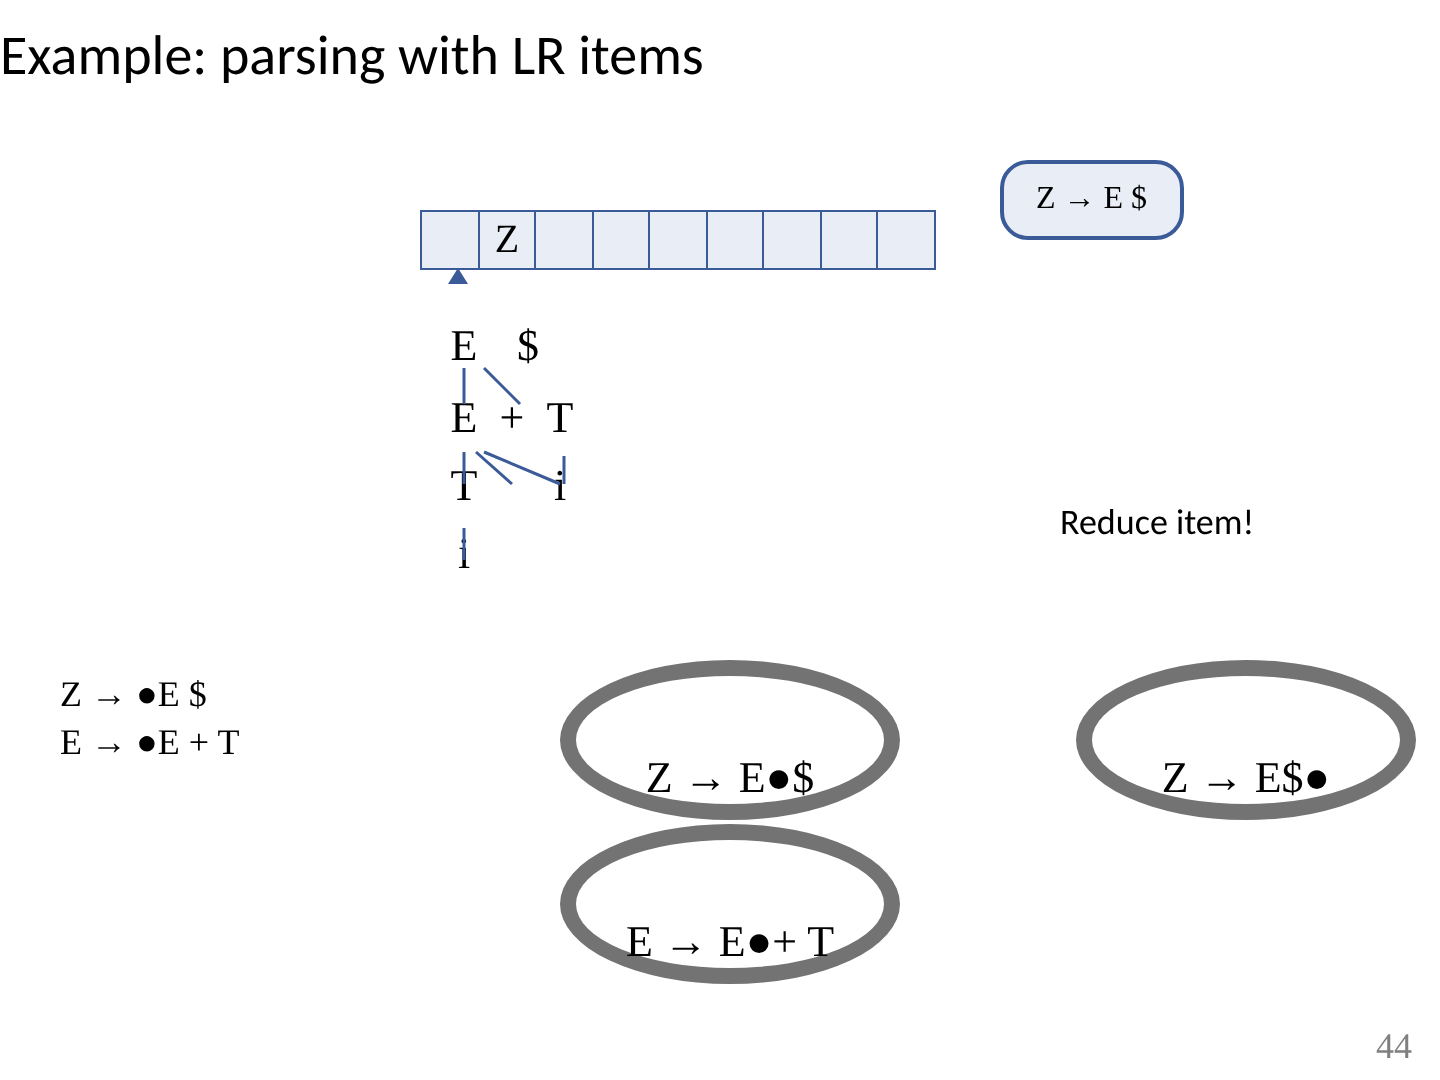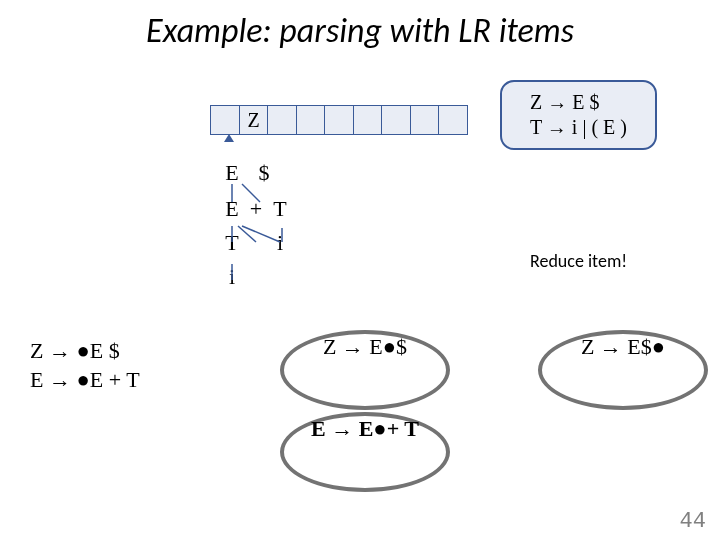--- a/index.html
+++ b/index.html
@@ -8,24 +8,22 @@
     height: 540px;
     background: #fff;
     font-family: "Calibri", "Segoe UI", Arial, sans-serif;
     position: relative;
     overflow: hidden;
   }
   .title {
     position: absolute;
     top: 10px;
     left: 0; right: 0;
-    text-align: center;
-    font-size: 34px;
+    font-size: 28px;
     color: #000;
-    font-style: italic;
   }
   .stack {
     position: absolute;
     top: 105px;
     left: 210px;
     display: flex;
   }
   .stack-cell {
     width: 30px;
     height: 30px;
@@ -49,23 +47,23 @@
     border-right: 5px solid transparent;
     border-bottom: 8px solid #3a5a98;
   }
   .grammar-box {
     position: absolute;
     top: 80px;
     left: 500px;
     border: 2px solid #3a5a98;
     border-radius: 14px;
     background: #e9edf5;
-    padding: 8px 28px;
+    padding: 8px 16px;
     font-family: "Times New Roman", serif;
-    font-size: 20px;
+    font-size: 16px;
     line-height: 1.25;
     color: #000;
     white-space: nowrap;
   }
   .tree {
     position: absolute;
     top: 160px;
     left: 220px;
     width: 120px;
     font-family: "Times New Roman", serif;
@@ -77,56 +75,56 @@
   .tree-row.level2 { margin-left: 0; margin-top: 10px; }
   .tree-row.level3 { margin-left: 0; margin-top: 8px; }
   .tree-row.level4 { margin-left: 0; margin-top: 8px; }
   .tree-node { width: 24px; text-align: center; }
   .tree svg { position: absolute; top: 0; left: 0; pointer-events: none; }
   .items-left {
     position: absolute;
     top: 336px;
     left: 30px;
     font-family: "Times New Roman", serif;
-    font-size: 22px;
+    font-size: 18px;
     line-height: 1.32;
     color: #000;
     white-space: nowrap;
   }
   .reduce-label {
     position: absolute;
     top: 250px;
     left: 530px;
     font-family: "Calibri", Arial, sans-serif;
     font-size: 18px;
     color: #000;
   }
   .ellipse {
     position: absolute;
-    border: 4px solid #737373;
+    border: 8px solid #737373;
     border-radius: 50%;
     display: flex;
-    align-items: flex-start;
+    align-items: flex-end;
     justify-content: center;
     font-family: "Times New Roman", serif;
     font-size: 22px;
     color: #000;
     white-space: nowrap;
     background: transparent;
   }
   .ellipse-1 { top: 330px; left: 280px; width: 170px; height: 80px; }
   .ellipse-2 { top: 330px; left: 538px; width: 170px; height: 80px; }
-  .ellipse-3 { top: 412px; left: 280px; width: 170px; height: 80px; font-weight: bold; }
+  .ellipse-3 { top: 412px; left: 280px; width: 170px; height: 80px; }
   .slide-num {
     position: absolute;
     bottom: 6px;
     right: 14px;
-    font-size: 22px;
+    font-size: 18px;
     color: #808080;
-    font-family: Liberation Mono, monospace;
+    font-family: Liberation Serif, serif;
   }
 </style>
 </head>
 <body>
 
 <div class="title">Example: parsing with LR items</div>
 
 <div class="stack">
   <div class="stack-cell"></div>
   <div class="stack-cell">Z</div>
@@ -135,21 +133,20 @@
   <div class="stack-cell"></div>
   <div class="stack-cell"></div>
   <div class="stack-cell"></div>
   <div class="stack-cell"></div>
   <div class="stack-cell"></div>
 </div>
 <div class="stack-caret"></div>
 
 <div class="grammar-box">
   <div>Z → E $</div>
-  <div>T → i | ( E )</div>
 </div>
 
 <div class="tree">
   <svg width="140" height="170">
     <line x1="12" y1="24" x2="12" y2="42" stroke="#3a5a98" stroke-width="1.5"></line>
     <line x1="22" y1="24" x2="40" y2="42" stroke="#3a5a98" stroke-width="1.5"></line>
 
     <line x1="12" y1="66" x2="12" y2="82" stroke="#3a5a98" stroke-width="1.5"></line>
     <line x1="18" y1="66" x2="36" y2="82" stroke="#3a5a98" stroke-width="1.5"></line>
     <line x1="22" y1="66" x2="60" y2="82" stroke="#3a5a98" stroke-width="1.5"></line>

